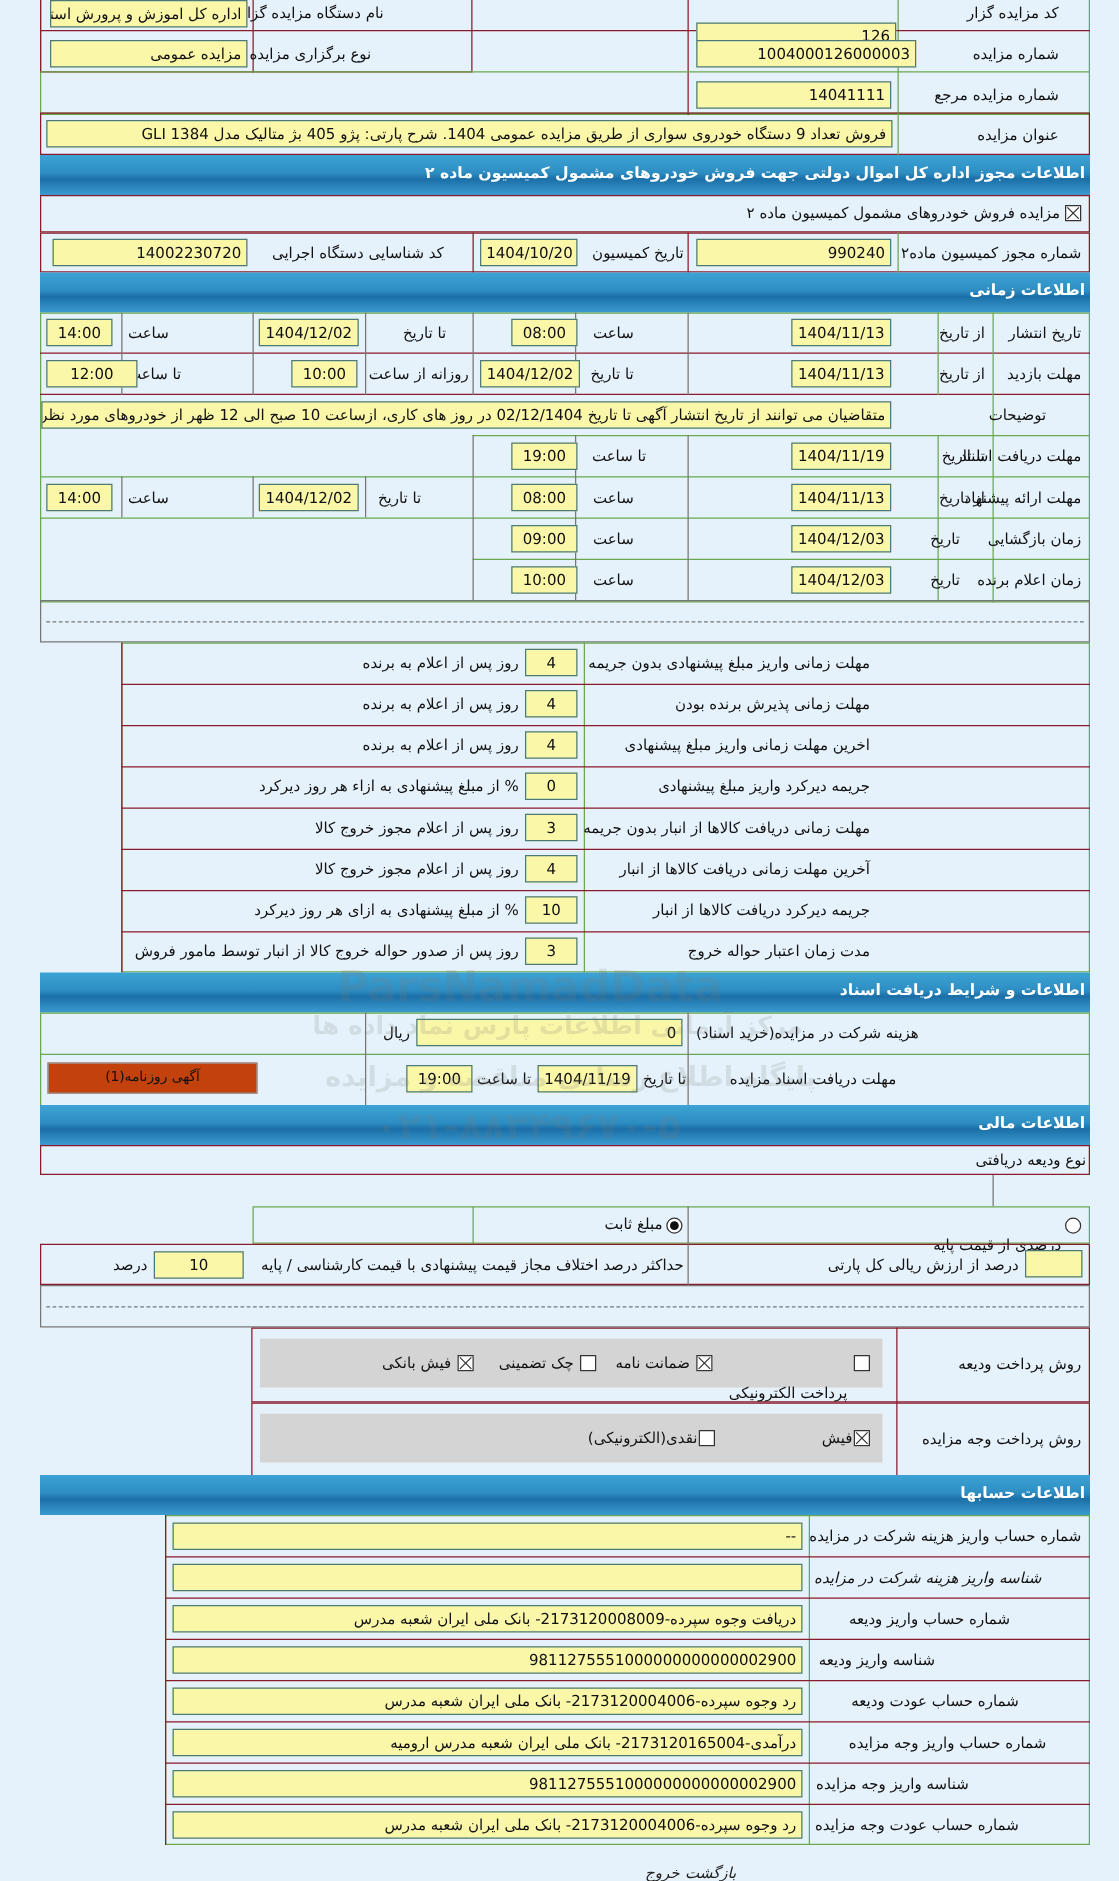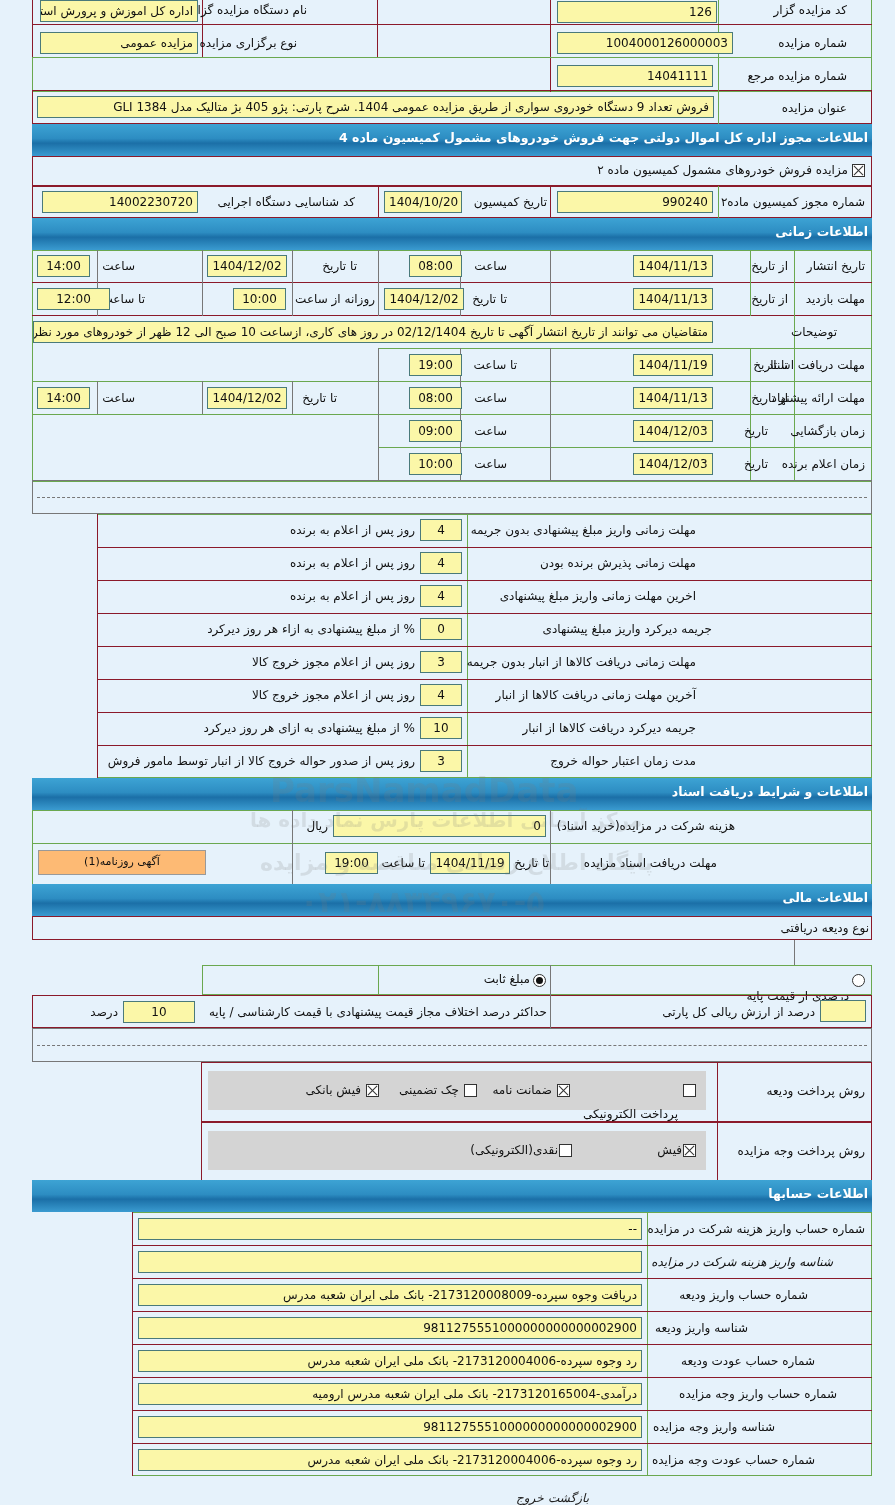--- a/index.html
+++ b/index.html
@@ -42,59 +42,59 @@
   .chk.x::after { transform:rotate(-45deg); }
   .radio {
     position:absolute; width:13px; height:13px; border-radius:50%;
     border:1px solid #333; background:#fff; box-sizing:border-box;
   }
   .radio.on::after {
     content:""; position:absolute; left:2px; top:2px; width:7px; height:7px; border-radius:50%; background:#111;
   }
   .graybox { position:absolute; background:#d4d4d4; }
   .btn {
-    position:absolute; box-sizing:border-box; background:#fdba74; border:1px solid #999;
+    position:absolute; box-sizing:border-box; background:#c2410c; border:1px solid #999;
     text-align:center; font-size:11px; line-height:22px; cursor:pointer;
   }
   .link { position:absolute; font-style:italic; font-size:12px; color:#222; cursor:pointer; }
   .wm { position:absolute; color:rgba(120,120,120,0.18); font-weight:bold; pointer-events:none; white-space:nowrap; direction:ltr; }
 </style>
 </head>
 <body>
 
 <div>
   <div class="box-g" style="left:32px;top:-2px;width:840px;height:94px;"></div>
   <div class="box-r" style="left:32px;top:-2px;width:346px;height:60px;"></div>
   <div class="vl" style="left:550px;top:-2px;height:94px;background:#8b1a2a;"></div>
   <div class="vl" style="left:718px;top:-2px;height:94px;background:#6aa84f;"></div>
   <div class="vl" style="left:202px;top:-2px;height:60px;background:#8b1a2a;"></div>
   <div class="hl" style="left:32px;top:24px;width:840px;background:#8b1a2a;"></div>
   <div class="hl" style="left:32px;top:57px;width:840px;background:#6aa84f;"></div>
   <div class="hl" style="left:32px;top:90px;width:840px;background:#6aa84f;"></div>
 
   <span class="lbl" style="right:48px;top:3px;">کد مزایده گزار</span>
-  <div class="fld ltr" style="left:557px;top:1px;width:160px;">126</div>
+  <div class="fld ltr" style="left:557px;top:18px;width:160px;">126</div>
   <span class="lbl" style="right:588px;top:3px;">نام دستگاه مزایده گزار</span>
   <div class="fld" style="left:40px;top:0px;width:158px;">اداره کل اموزش و پرورش استا</div>
 
   <span class="lbl" style="right:48px;top:36px;">شماره مزایده</span>
   <div class="fld ltr" style="left:557px;top:32px;width:176px;">1004000126000003</div>
   <span class="lbl" style="right:598px;top:36px;">نوع برگزاری مزایده</span>
   <div class="fld" style="left:40px;top:32px;width:158px;">مزایده عمومی</div>
 
   <span class="lbl" style="right:48px;top:69px;">شماره مزایده مرجع</span>
   <div class="fld ltr" style="left:557px;top:65px;width:156px;">14041111</div>
 
   <div class="box-r" style="left:32px;top:90px;width:840px;height:34px;"></div>
   <div class="vl" style="left:718px;top:90px;height:34px;background:#6aa84f;"></div>
   <span class="lbl" style="right:48px;top:101px;">عنوان مزایده</span>
   <div class="fld" style="left:37px;top:96px;width:677px;">فروش تعداد 9 دستگاه خودروی سواری  از طریق مزایده عمومی 1404. شرح پارتی: پژو 405 بژ متالیک مدل GLI 1384</div>
 </div>
 
-<div class="hdr" style="top:124px;">اطلاعات مجوز اداره کل اموال دولتی جهت فروش خودروهای مشمول کمیسیون ماده 4</div>
+<div class="hdr" style="top:124px;">اطلاعات مجوز اداره کل اموال دولتی جهت فروش خودروهای مشمول کمیسیون ماده ۲</div>
 <div class="box-r" style="left:32px;top:156px;width:840px;height:30px;"></div>
 <span class="chk x" style="left:852px;top:164px;"></span>
 <span class="lbl" style="right:47px;top:163px;">مزایده فروش خودروهای مشمول کمیسیون ماده ۲</span>
 
 <div class="box-r" style="left:32px;top:186px;width:840px;height:32px;"></div>
 <div class="vl" style="left:718px;top:186px;height:32px;background:#6aa84f;"></div>
 <div class="vl" style="left:550px;top:186px;height:32px;background:#8b1a2a;"></div>
 <div class="vl" style="left:378px;top:186px;height:32px;background:#8b1a2a;"></div>
 <span class="lbl" style="right:30px;top:195px;">شماره مجوز کمیسیون ماده۲</span>
 <div class="fld ltr" style="left:557px;top:191px;width:156px;">990240</div>
@@ -203,21 +203,21 @@
   <span class="lbl" style="right:480px;top:523px;">روز پس از اعلام به برنده</span>
 
   <span class="lbl" style="right:199px;top:556px;">مهلت زمانی پذیرش برنده بودن</span>
   <div class="fld center" style="left:420px;top:552px;width:42px;">4</div>
   <span class="lbl" style="right:480px;top:556px;">روز پس از اعلام به برنده</span>
 
   <span class="lbl" style="right:199px;top:589px;">اخرین مهلت زمانی واریز مبلغ پیشنهادی</span>
   <div class="fld center" style="left:420px;top:585px;width:42px;">4</div>
   <span class="lbl" style="right:480px;top:589px;">روز پس از اعلام به برنده</span>
 
-  <span class="lbl" style="right:183px;top:622px;">جریمه دیرکرد واریز مبلغ پیشنهادی</span>
+  <span class="lbl" style="right:199px;top:622px;">جریمه دیرکرد واریز مبلغ پیشنهادی</span>
   <div class="fld center" style="left:420px;top:618px;width:42px;">0</div>
   <span class="lbl" style="right:480px;top:622px;">% از مبلغ پیشنهادی به ازاء هر روز دیرکرد</span>
 
   <span class="lbl" style="right:199px;top:655px;">مهلت زمانی دریافت کالاها از انبار بدون جریمه</span>
   <div class="fld center" style="left:420px;top:651px;width:42px;">3</div>
   <span class="lbl" style="right:480px;top:655px;">روز پس از اعلام مجوز خروج کالا</span>
 
   <span class="lbl" style="right:199px;top:688px;">آخرین مهلت زمانی دریافت کالاها از انبار</span>
   <div class="fld center" style="left:420px;top:684px;width:42px;">4</div>
   <span class="lbl" style="right:480px;top:688px;">روز پس از اعلام مجوز خروج کالا</span>

